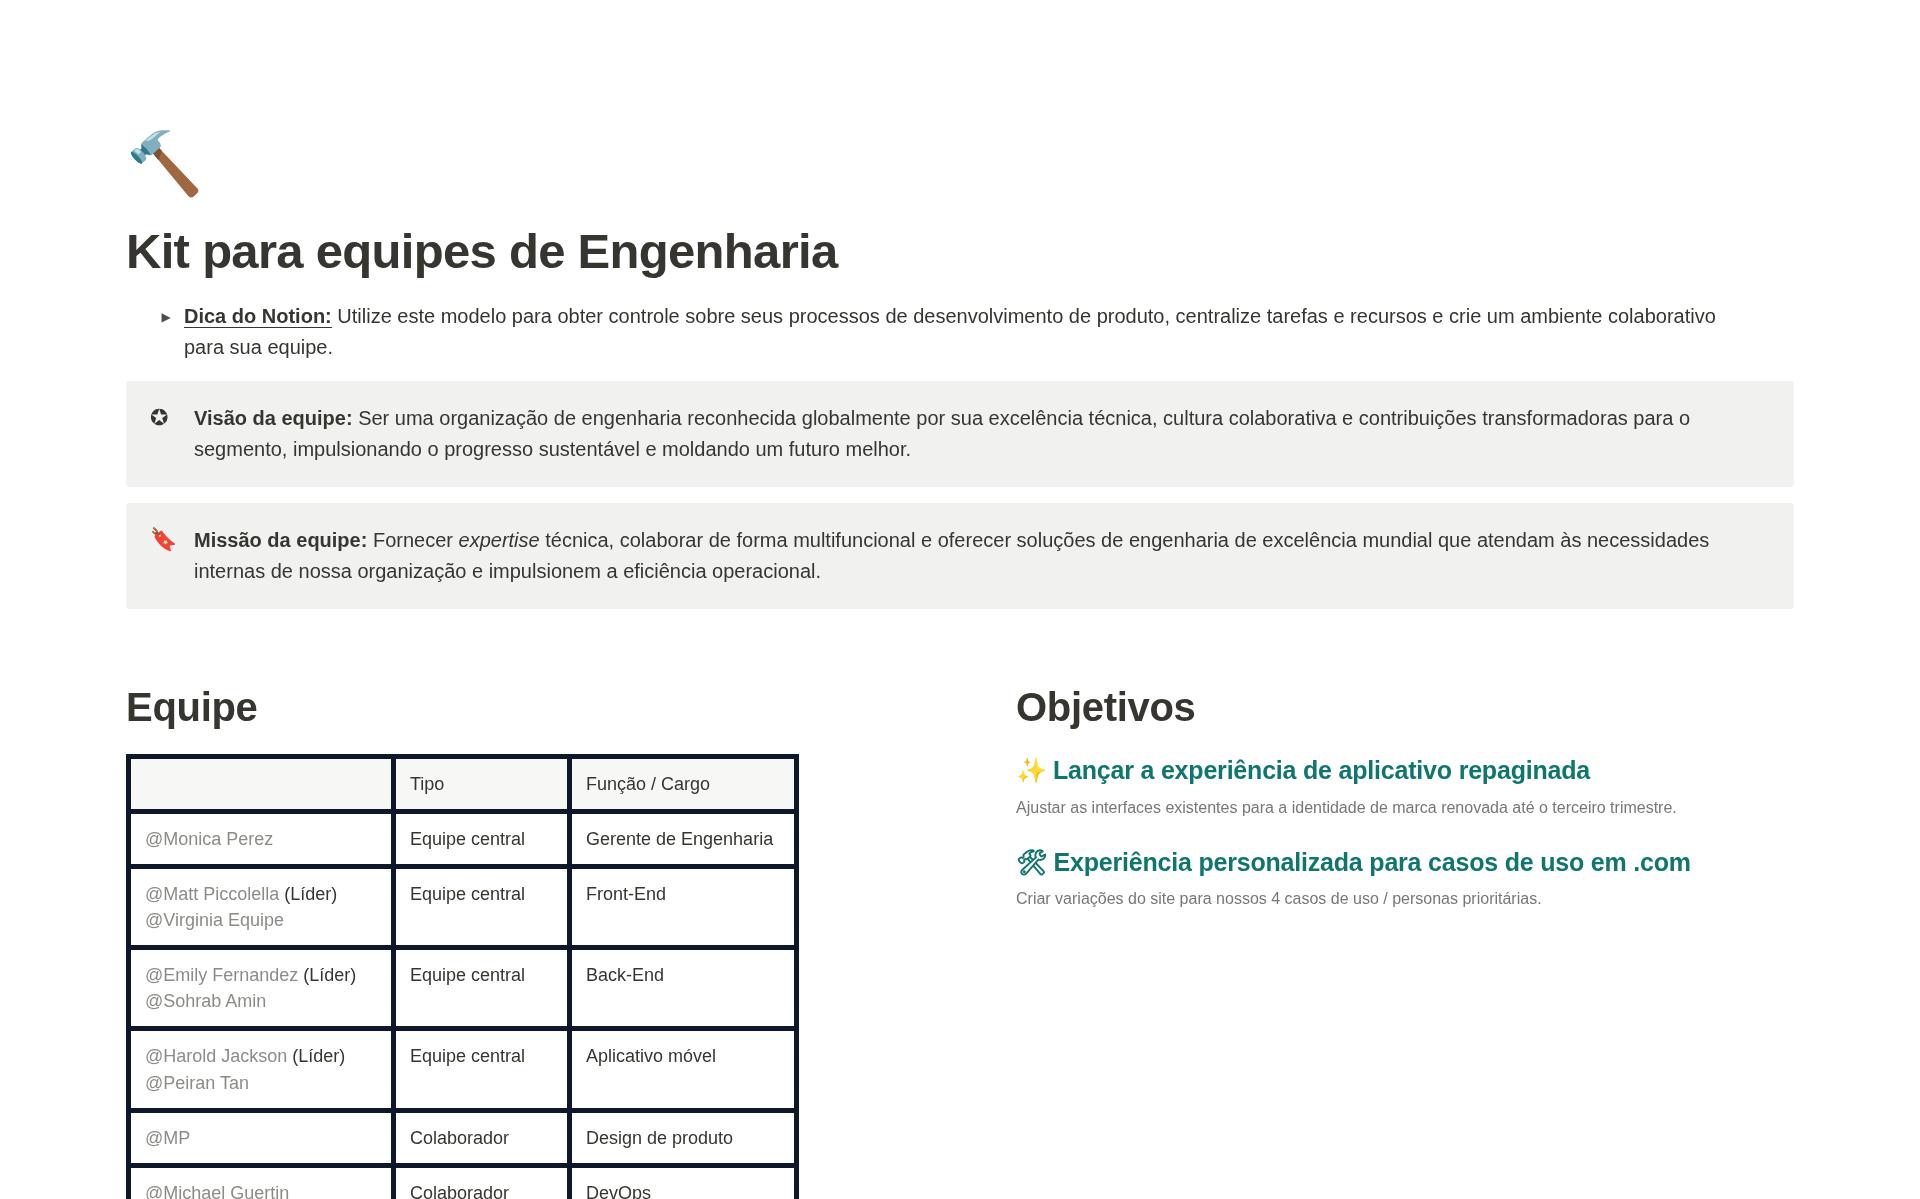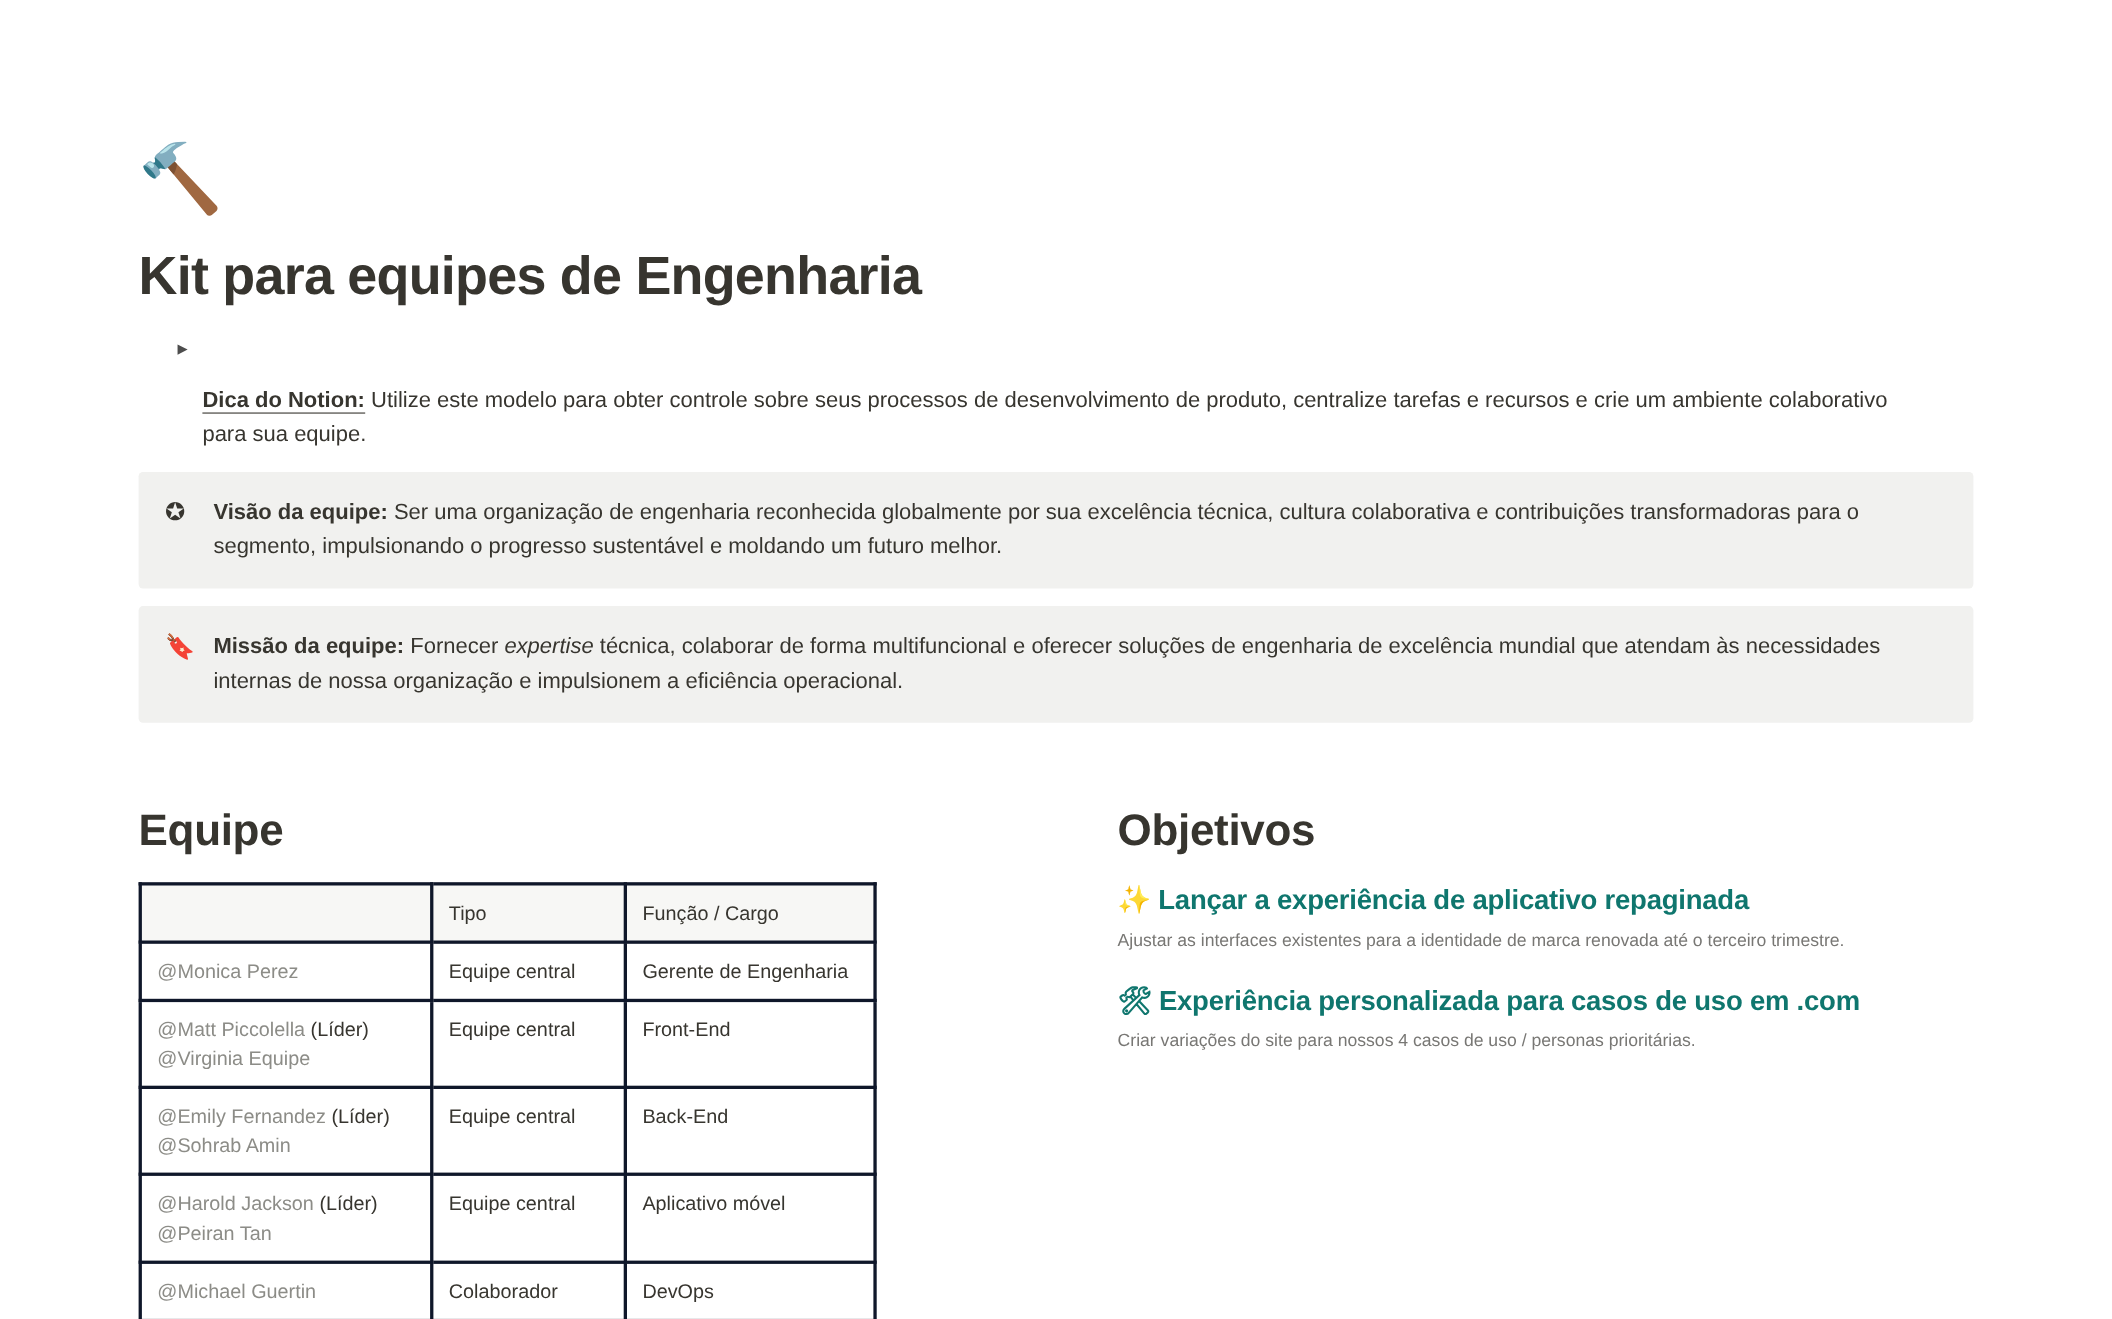--- a/index.html
+++ b/index.html
@@ -67,21 +67,20 @@
     justify-content: center;
     color: #4d4d4d;
     font-size: 12px;
     margin-top: 3px;
   }
   .toggle-text {
     font-size: 20px;
     line-height: 1.55;
     color: #37352f;
     max-width: 1570px;
-    margin-top: 48px;
   }
   .toggle-text b {
     font-weight: 600;
     border-bottom: 1px solid #37352f;
   }
 
   
   .callout {
     background: #f1f1ef;
     border-radius: 4px;
@@ -124,21 +123,21 @@
     color: #37352f;
   }
 
   
   table.team {
     border-collapse: collapse;
     width: 668px;
     table-layout: fixed;
   }
   table.team th, table.team td {
-    border: 3px solid #0f172a;
+    border: 5px solid #0f172a;
     padding: 12px 14px;
     text-align: left;
     vertical-align: top;
     font-size: 18px;
     line-height: 1.45;
     font-weight: 400;
     color: #37352f;
   }
   table.team th {
     background: #f7f7f5;
@@ -233,20 +232,25 @@
               <td><span class="mention">@Emily Fernandez</span><span class="lead-tag"> (Líder)</span><br><span class="mention">@Sohrab Amin</span></td>
               <td>Equipe central</td>
               <td>Back-End</td>
             </tr>
             <tr>
               <td><span class="mention">@Harold Jackson</span><span class="lead-tag"> (Líder)</span><br><span class="mention">@Peiran Tan</span></td>
               <td>Equipe central</td>
               <td>Aplicativo móvel</td>
             </tr>
             <tr>
+              <td><span class="mention">@MP</span></td>
+              <td>Colaborador</td>
+              <td>Design de produto</td>
+            </tr>
+            <tr>
               <td><span class="mention">@Michael Guertin</span></td>
               <td>Colaborador</td>
               <td>DevOps</td>
             </tr>
           </tbody>
         </table>
       </div>
 
       <div class="col-right">
         <h2 class="section-title">Objetivos</h2>

